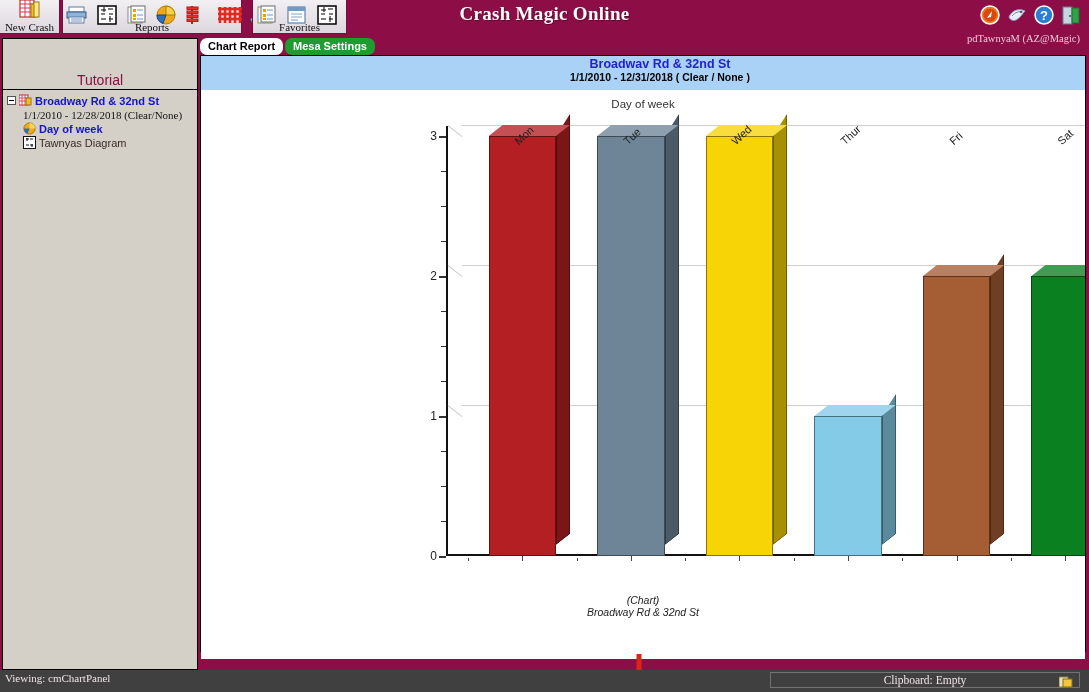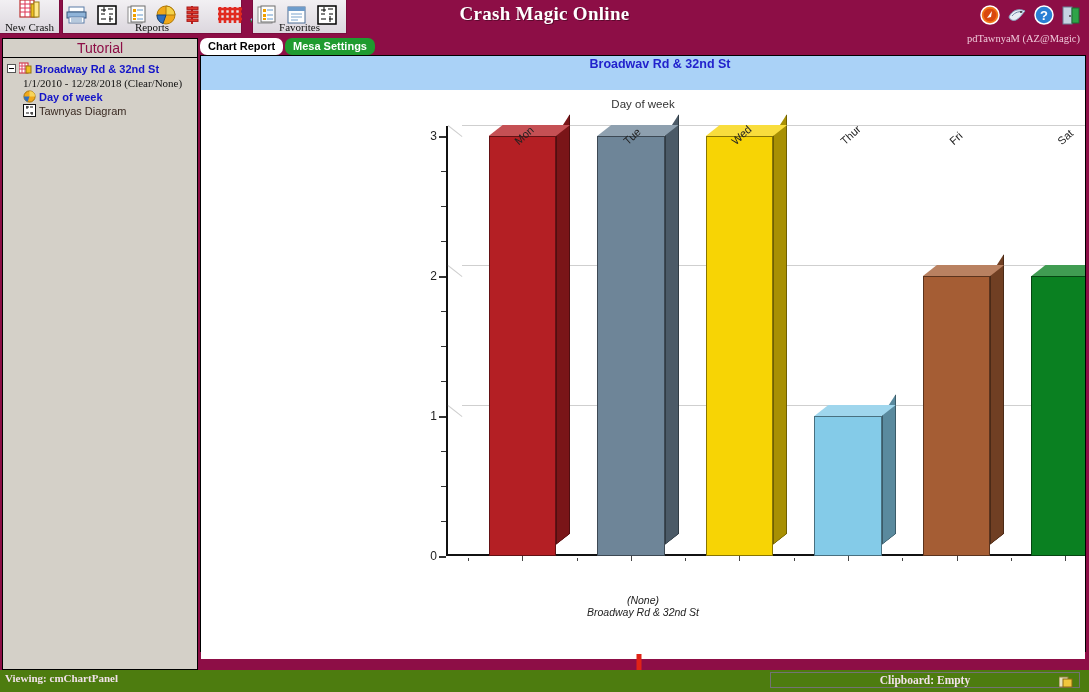--- a/index.html
+++ b/index.html
@@ -75,20 +75,21 @@
     position:absolute; left:2px; top:38px; width:196px; height:632px;
     background:#d4d0c8;
     border:1px solid #000;
   }
   .tutorial-head {
     height:19px; line-height:19px; text-align:center;
     color:#8d0e46; font-family:"Liberation Sans", sans-serif;
     font-size:14px;
     background:#d4d0c8;
     border-bottom:1px solid #000;
+    margin-top:32px;
   }
   .tree { padding:4px 2px 0 4px; font-family:"Liberation Sans", sans-serif; font-size:11px;}
   .tnode { display:flex; align-items:flex-start; line-height:14px; white-space:nowrap;}
   .expander {
     width:9px; height:9px; border:1px solid #555; background:#fff;
     margin:2px 3px 0 0; position:relative; flex:0 0 auto; cursor:pointer;
   }
   .expander:before{content:"";position:absolute;left:1px;top:3px;width:5px;height:1px;background:#000;}
   .tico{width:13px;height:13px;margin-right:3px;position:relative;flex:0 0 auto;}
   .tlabel-blue{color:#1414c8; font-weight:bold;}
@@ -164,21 +165,21 @@
   .chart-toolbar {
     position:absolute; left:0; top:614px; width:886px; height:18px;
     background:#aad2f7; border:1px solid #000; border-top:none;
     display:flex; align-items:center; padding-left:6px;
   }
   .ctb-ico { width:19px; height:16px; margin-right:3px; position:relative; cursor:pointer; flex:0 0 auto;}
   .ctb-sep { width:1px; height:14px; background:#7d9fc0; margin:0 5px; flex:0 0 auto;}
   .ctb-pressed { background:#7fb5e8; box-shadow: inset 0 0 0 1px #2b5f96; }
 
   
-  .statusbar { position:absolute; left:0; bottom:0; width:1089px; height:22px; background:#4d7c0f;font-weight:bold; }
+  .statusbar { position:absolute; left:0; bottom:0; width:1089px; height:22px; background:#404040; }
   .status-left {
     position:absolute; left:2px; top:2px; width:760px; height:15px;
     color:#f2e2ea; font-size:11px; padding-left:3px;
     font-family:"Liberation Serif", serif;
   }
   .status-clip {
     position:absolute; left:770px; top:2px; width:310px; height:16px;
     border:1px solid #737373; color:#f2e2ea; font-size:11.5px;
     text-align:center; line-height:15px;
     font-family:"Liberation Serif", serif;
@@ -450,20 +451,21 @@
 
     <div class="tabstrip">
       <div class="tab tab-active">Chart Report</div>
       <div class="tab tab-inactive">Mesa Settings</div>
     </div>
 
     <div class="reportpane">
 
       <div class="rep-header">
         <div class="rep-title">Broadwav Rd &amp; 32nd St</div>
+        <div class="rep-sub">1/1/2010 - 12/31/2018 ( Clear / None )</div>
       </div>
 
       <div class="chartarea">
         <div class="chart-title">Day of week</div>
 
         <div class="plot" id="plot">
           <div class="yaxis-line"></div>
           <div class="xaxis-line"></div>
           <div id="gridlines">
               <div class="gridline" style="top: 279px; left: 16px; width: 746px;"></div>
@@ -546,21 +548,21 @@
           <div id="xlabels">
               <div class="xlab" style="left: 66.2857px;">Mon</div>
               <div class="xlab" style="left: 174.857px;">Tue</div>
               <div class="xlab" style="left: 283.429px;">Wed</div>
               <div class="xlab" style="left: 392px;">Thur</div>
               <div class="xlab" style="left: 500.571px;">Fri</div>
               <div class="xlab" style="left: 609.143px;">Sat</div>
             </div>
         </div>
 
-        <div class="chart-footnote" style="top:504px;">(None)</div>
+        <div class="chart-footnote" style="top:504px;">(Chart)</div>
         <div class="chart-footnote" style="top:516px;">Broadway Rd &amp; 32nd St</div>
       </div>
 
       <div class="annot-arrow">
         <svg width="28" height="48" viewBox="0 0 28 48">
           <line x1="14" y1="0" x2="14" y2="36" stroke="#e02317" stroke-width="5"></line>
           <polygon points="4,30 24,30 14,46" fill="#e02317"></polygon>
         </svg>
       </div>
 

